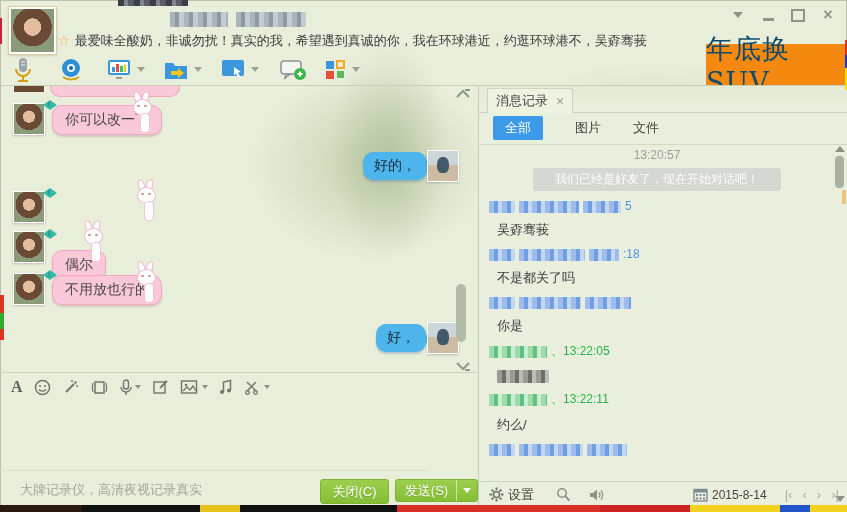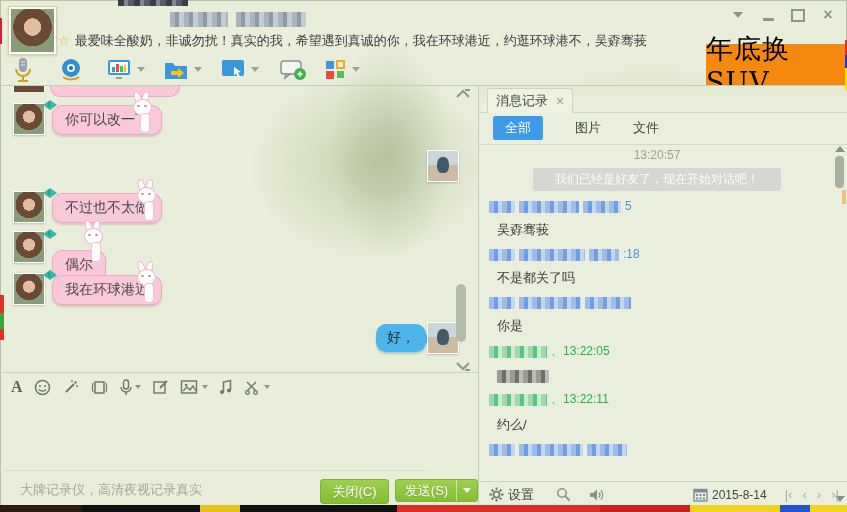--- a/index.html
+++ b/index.html
@@ -36,21 +36,21 @@
   .max-box{width:10px;height:9px;border:2px solid #8d958b;}
   .close-x{font-size:16px;line-height:14px;color:#8d958b;font-weight:bold;}
 
   
   .toolbar{position:absolute;left:0;top:54px;width:706px;height:31px;display:flex;align-items:center;}
   .tool{display:flex;align-items:center;margin-left:12px;cursor:pointer;}
   .tool svg{display:block;}
   .caret{width:0;height:0;border-left:4px solid transparent;border-right:4px solid transparent;
       border-top:5px solid #9aa294;margin-left:5px;}
   .ad-banner{position:absolute;left:706px;top:44px;width:139px;height:41px;background:#f5880f;
-      color:#000000;font-family:"DejaVu Serif","Liberation Serif",serif;font-size:27px;
+      color:#0c4a6e;font-family:"DejaVu Serif","Liberation Serif",serif;font-size:27px;
       display:flex;align-items:center;justify-content:center;letter-spacing:1px;cursor:pointer;}
 
   
   .chat-area{position:absolute;left:0;top:85px;width:478px;height:287px;border-top:1px solid #c6cdb8;}
   .avatar{position:absolute;width:30px;height:30px;border:1px solid #fff;box-shadow:0 1px 2px rgba(0,0,0,.2);
       background:radial-gradient(circle at 50% 42%,#e2bd9e 0 26%,#6b4a35 27% 58%,#8a9b7a 59%);}
   .avatar.beach{background:linear-gradient(#ccd6d8 0 45%,#cdbba3 46% 100%),#ccd6d8;position:absolute;}
   .avatar.beach::after{content:"";position:absolute;left:9px;top:6px;width:12px;height:16px;
       border-radius:45% 45% 40% 40%;background:#42596a;}
   .avatar-fragment{position:absolute;left:13px;top:0;width:30px;height:6px;
@@ -272,27 +272,27 @@
     <div class="bubble-pink" style="left:52px;top:19px">你可以改一下</div>
     <div class="bunny" style="left:131px;top:7px">
         <span class="ear e1"></span>
         <span class="ear e2"></span>
         <span class="head"></span>
         <span class="eye y1"></span>
         <span class="eye y2"></span>
         <span class="tail"></span>
       </div>
 
+    <div class="bubble-blue" style="left:363px;top:66px">好的，</div>
     <div class="avatar beach" style="left:427px;top:64px"></div>
 
     <div class="avatar" style="left:13px;top:105px"></div>
     <div class="bow" style="left:43px;top:100px">
         <i></i>
       </div>
-    <div class="bubble-pink" style="left:52px;top:107px">不过也不太做</div>
     <div class="bunny" style="left:135px;top:95px">
         <span class="ear e1"></span>
         <span class="ear e2"></span>
         <span class="head"></span>
         <span class="eye y1"></span>
         <span class="eye y2"></span>
         <span class="tail"></span>
       </div>
 
     <div class="avatar" style="left:13px;top:145px"></div>
@@ -306,21 +306,21 @@
         <span class="head"></span>
         <span class="eye y1"></span>
         <span class="eye y2"></span>
         <span class="tail"></span>
       </div>
 
     <div class="avatar" style="left:13px;top:187px"></div>
     <div class="bow" style="left:43px;top:182px">
         <i></i>
       </div>
-    <div class="bubble-pink" style="left:52px;top:189px">我在环球港近</div>
+    <div class="bubble-pink" style="left:52px;top:189px">不用放也行的</div>
     <div class="bunny" style="left:135px;top:177px">
         <span class="ear e1"></span>
         <span class="ear e2"></span>
         <span class="head"></span>
         <span class="eye y1"></span>
         <span class="eye y2"></span>
         <span class="tail"></span>
       </div>
 
     <div class="bubble-blue" style="left:376px;top:238px">好，</div>

